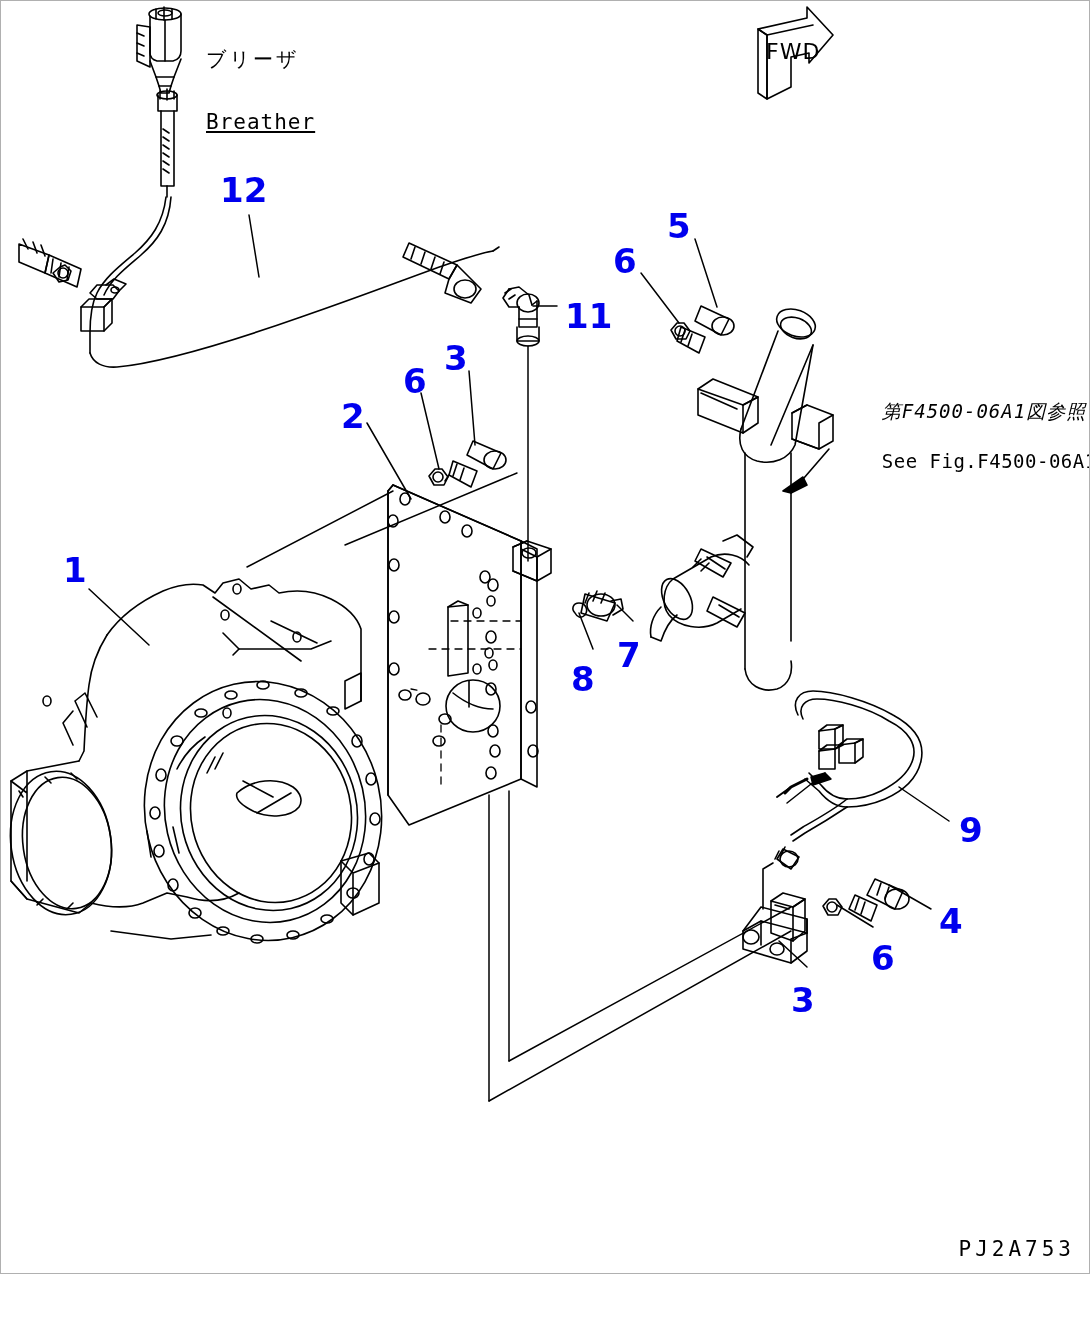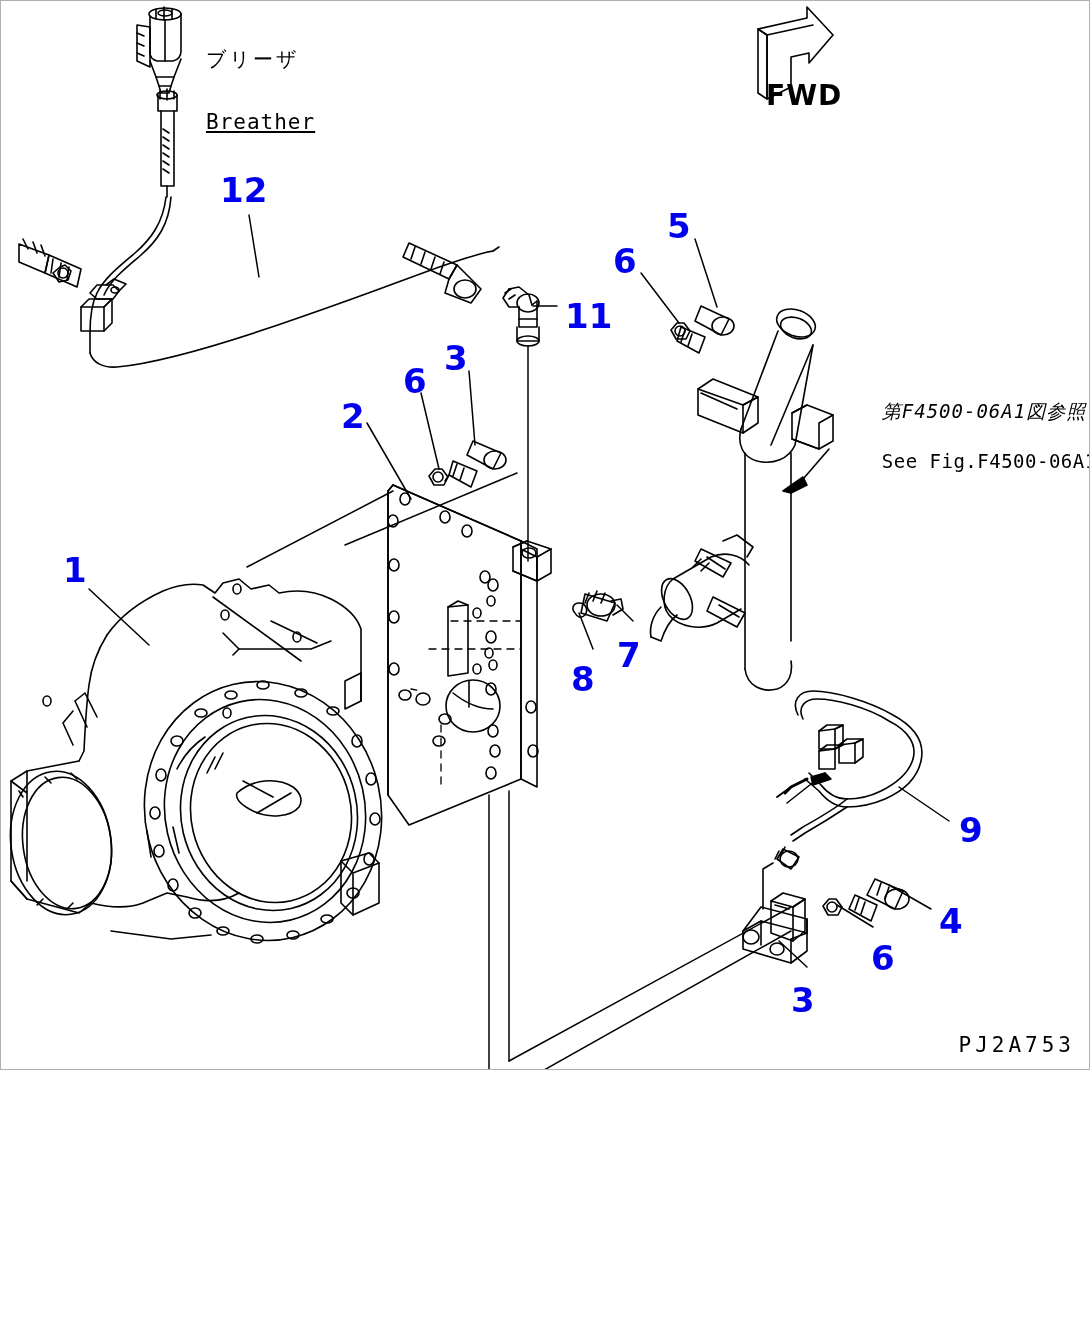--- a/index.html
+++ b/index.html
@@ -7,21 +7,21 @@
     margin: 0;
     padding: 0;
     background: #ffffff;
   }
   body {
     font-family: "Liberation Sans", sans-serif;
   }
   #sheet {
     position: relative;
     width: 1090px;
-    height: 1070px;
+    height: 1274px;
     background: #ffffff;
     border: 1px solid #b0b0b0;
     box-sizing: border-box;
     overflow: hidden;
   }
   #artboard {
     position: absolute;
     inset: 0;
   }
   #artboard svg {
@@ -79,24 +79,23 @@
     color: #000000;
     font-family: "DejaVu Sans Mono", monospace;
     font-size: 21px;
     letter-spacing: 4px;
     white-space: nowrap;
   }
   .fwdlabel {
     position: absolute;
     color: #000000;
     font-family: "DejaVu Sans", sans-serif;
-    font-size: 28px;
-    font-weight: bold;
+    font-size: 22px;
+    font-weight: normal;
     letter-spacing: 1px;
-    margin-top: 40px;
   }
 </style>
 </head>
 <body>
 
 <div id="sheet">
 
   <div id="artboard">
     <svg viewBox="0 0 1090 1334" xmlns="http://www.w3.org/2000/svg" fill="none" stroke="#000" stroke-width="1.6" stroke-linecap="round" stroke-linejoin="round">
 

